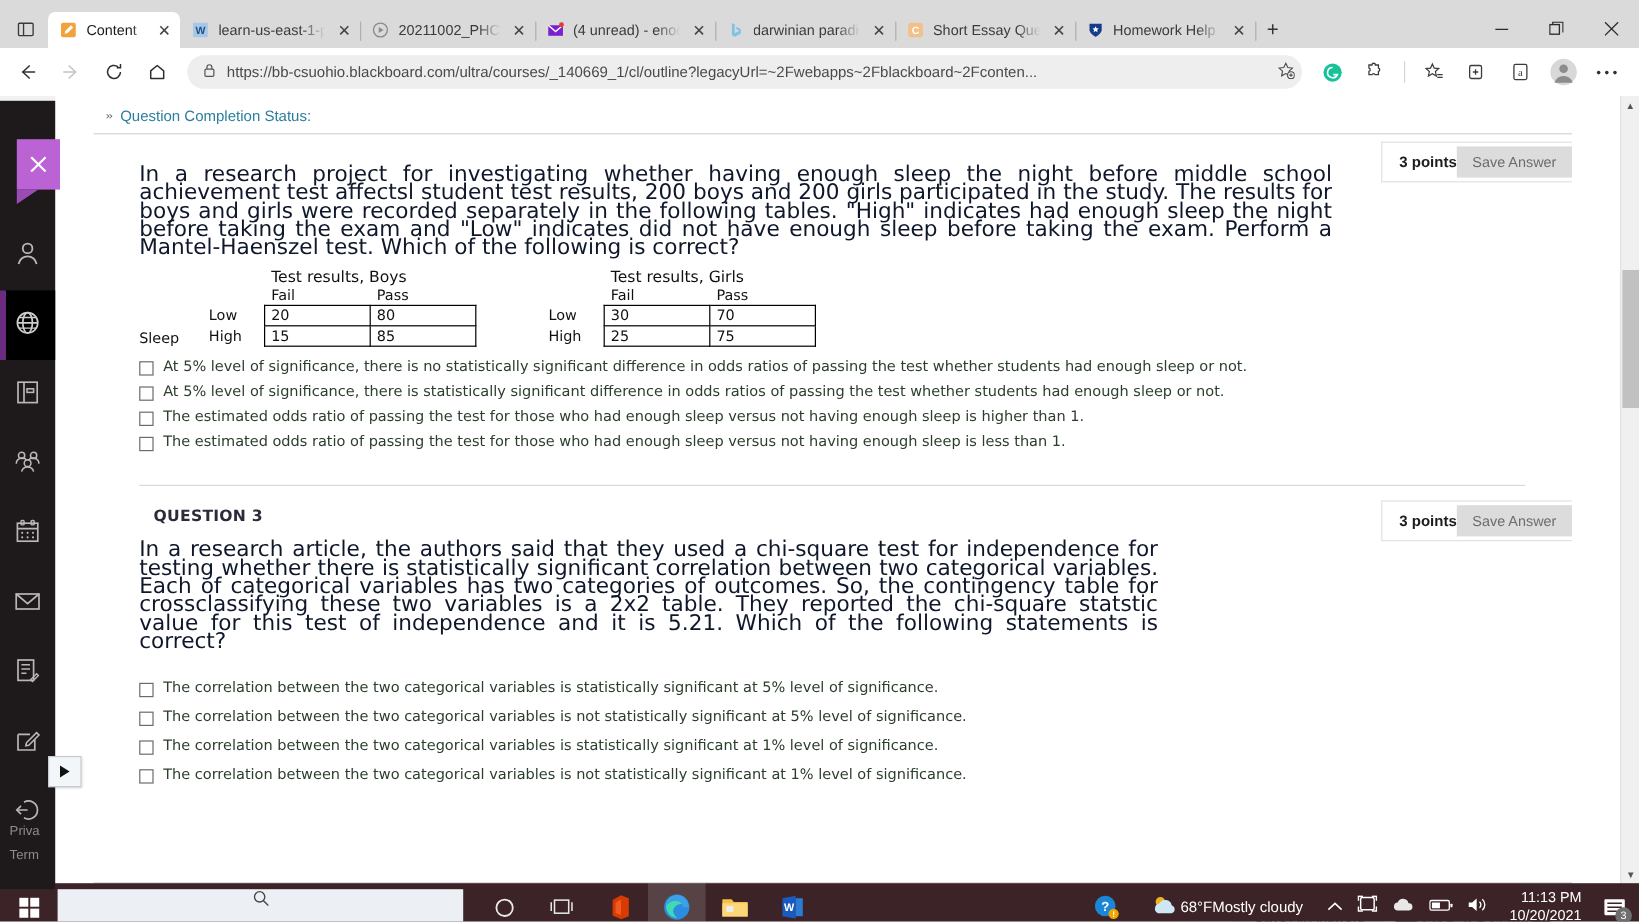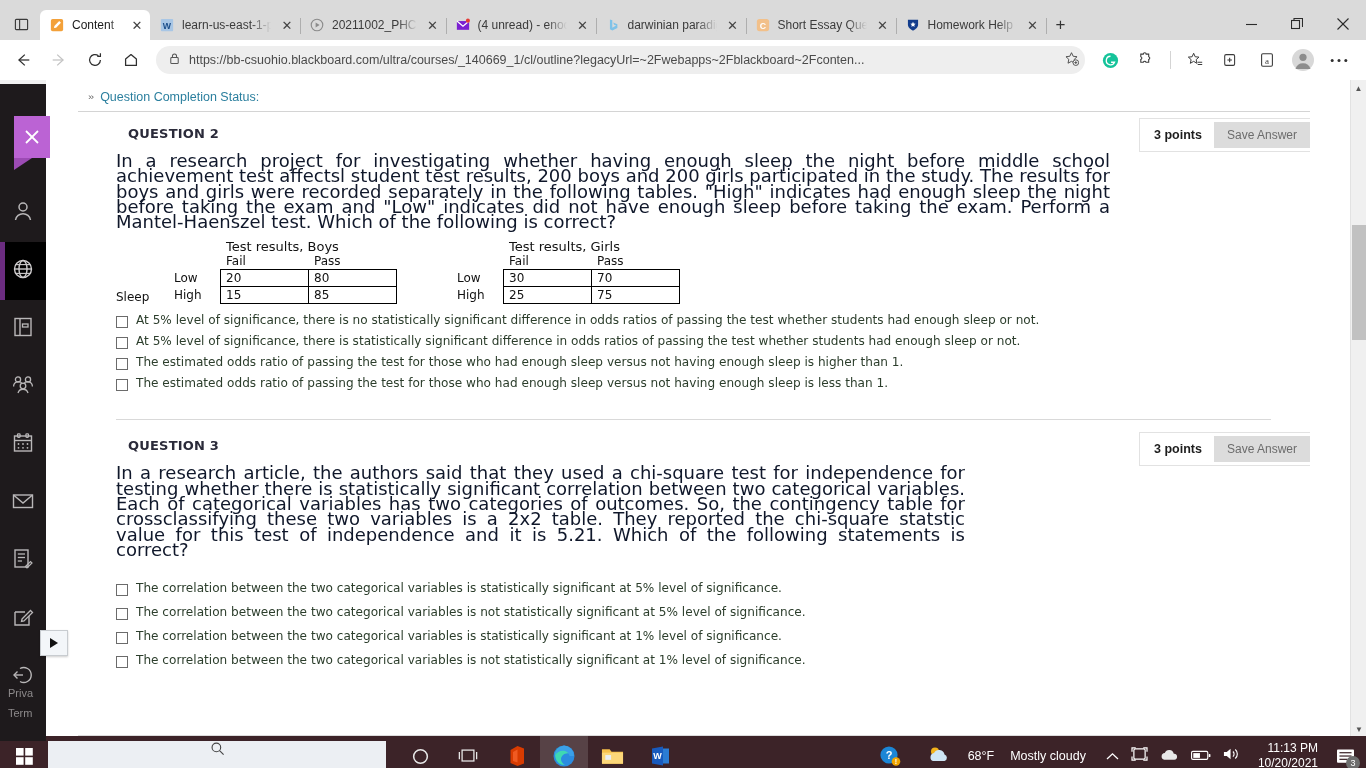--- a/index.html
+++ b/index.html
@@ -108,21 +108,21 @@
     position: relative;
     padding: 14px 0 0 0;
   }
   .q-head {
     font-size: 13px; font-weight: bold; color:#2b2b3a; letter-spacing:.2px;
     padding-left: 50px; font-family:"DejaVu Sans", sans-serif;
   }
   .q-meta {
     position:absolute; right:0; top:6px;
     background:#fff; border:1px solid #e2e2e2; border-right:none;
-    display:flex; align-items:center; gap:12px; padding:6px 0 6px 14px;
+    display:flex; align-items:center; padding:6px 0 6px 14px;
     height: 34px;
   }
   .q-meta .pts { font-size:12.5px; font-weight:bold; color:#1d1d1d; }
   .q-meta .savebtn {
     background:#dcdcdc; color:#6c6c6c; font-size:12px;
     padding:6px 13px; border:none;
   }
   .q-body {
     padding-left: 38px; padding-right: 200px; margin-top: 12px;
     font-family:"DejaVu Sans", sans-serif;
@@ -194,21 +194,21 @@
   .tb-start { width:48px; height:40px; display:flex; align-items:center; justify-content:center;}
   .tb-search {
     width: 338px; height:30px; background:#eceff3; display:flex; align-items:center;
     gap:10px; padding:0 10px; font-size:12.5px; color:#333;flex-direction:column;
   }
   .tb-apps { display:flex; align-items:center; height:40px; margin-left:10px; }
   .tb-app { width:48px; height:40px; display:flex; align-items:center; justify-content:center; position:relative;}
   .tb-app.run:after { content:""; position:absolute; bottom:0; left:6px; right:6px; height:3px; background:#76b9ed;}
   .tb-app.active { background:rgba(255,255,255,.14); }
   .tb-right { margin-left:auto; display:flex; align-items:center; height:40px; padding-right:4px; gap:2px;}
-  .tb-weather { display:flex; align-items:center; gap:16px; color:#fff; font-size:12.5px; padding:0 10px;text-align:center;}
+  .tb-weather { display:flex; align-items:center; gap:0; color:#fff; font-size:12.5px; padding:0 10px;text-align:center;}
   .tb-tray { display:flex; align-items:center; gap:12px; color:#fff; padding:0 8px;}
   .tb-clock { color:#fff; font-size:12px; line-height:15px; text-align:right; padding:0 8px; }
   .tb-notif { width:34px; height:40px; display:flex; align-items:center; justify-content:center; position:relative;}
   .tb-notif .cnt {
     position:absolute; right:2px; bottom:6px; width:14px;height:14px;border-radius:50%;
     background:#6e6e6e; color:#fff; font-size:9px; display:flex;align-items:center;justify-content:center;
   }
 </style>
 </head>
 <body>
@@ -538,21 +538,20 @@
     </div>
 
     <div class="content-area">
 
       <div class="qcs-bar">
         <span class="chev">»</span>
         <span class="lnk">Question Completion Status:</span>
       </div>
 
       <div class="question">
-        <div class="q-head">QUESTION 2</div>
         <div class="q-meta">
           <span class="pts">3 points</span>
           <button class="savebtn">Save Answer</button>
         </div>
         <div class="q-body">In a research project for investigating whether having enough sleep the night before middle school achievement test affectsl student test results, 200 boys and 200 girls participated in the study. The results for boys and girls were recorded separately in the following tables. "High" indicates had enough sleep the night before taking the exam and "Low" indicates did not have enough sleep before taking the exam. Perform a Mantel-Haenszel test. Which of the following is correct?</div>
 
         <div class="stat-block">
           <div class="tbl-group">
             <div class="sleepword">Sleep</div>
             <div class="lowhigh">

